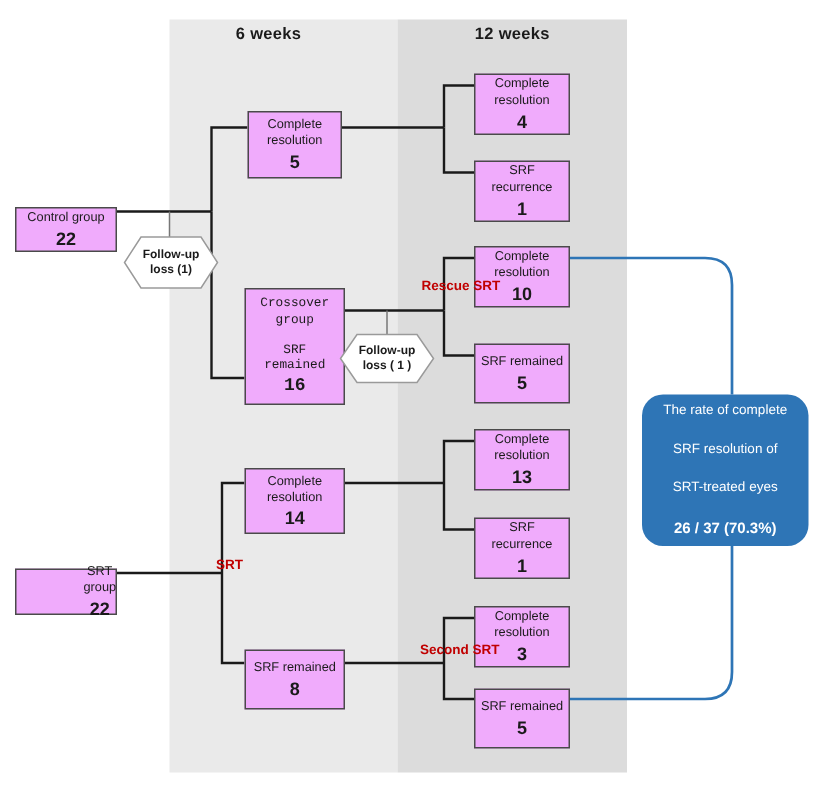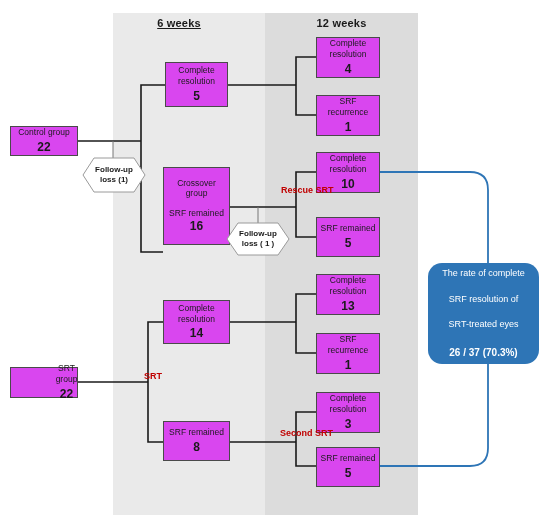--- a/index.html
+++ b/index.html
@@ -35,47 +35,48 @@
   }
   .band-label {
     position: absolute;
     z-index: 3;
     font-size: 11px;
     font-weight: bold;
     color: #1a1a1a;
     text-align: center;
     letter-spacing: 0.2px;
   }
-  #label-6w { left: 113px; top: 17px; width: 132px; text-decoration: underline; }
+  #label-6w { left: 113px; top: 17px; width: 132px; }
   #label-12w { left: 265px; top: 17px; width: 153px; }
 
   svg#wires {
     position: absolute;
     left: 0;
     top: 0;
     width: 550px;
     height: 531px;
     z-index: 1;
   }
 
   .node {
     position: absolute;
     z-index: 2;
-    background: #d946ef;
+    background: #f0abfc;
     border: 1px solid #4a4a4a;
     box-sizing: border-box;
     display: flex;
     flex-direction: column;
     align-items: center;
     justify-content: center;
     font-size: 8.5px;
     color: #1a1a1a;
     line-height: 1.25;
     text-align: center;
     padding: 2px 3px;
+    margin-top: 12px;
   }
   .node .ttl { display: block; }
   .node .num {
     font-weight: bold;
     font-size: 12px;
     margin-top: 2px;
   }
   .node.spaced .num { margin-top: 7px; }
 
   .hexnode {
@@ -199,21 +200,21 @@
       <span>loss (1)</span>
     </span>
   </div>
 
   <div class="node" style="left:165px; top:62px; width:63px; height:45px;">
     <span>Complete</span>
     <span>resolution</span>
     <span class="num">5</span>
   </div>
 
-  <div class="node spaced" style="left:163px; top:167px; width:67px; height:78px;">
+  <div class="node spaced" style="left:163px; top:180px; width:67px; height:78px;font-family:Liberation Mono, monospace;">
     <span>Crossover</span>
     <span>group</span>
     <span style="margin-top:9px;">SRF remained</span>
     <span class="num" style="margin-top:1px;">16</span>
   </div>
 
   <div class="hexnode" style="left:226px; top:222px; width:64px; height:34px;">
     <svg class="hexbg" viewBox="0 0 64 34" preserveAspectRatio="none">
       <polygon points="12,1 52,1 63,17 52,33 12,33 1,17" fill="#ffffff" stroke="#9a9a9a" stroke-width="1"></polygon>
     </svg>

